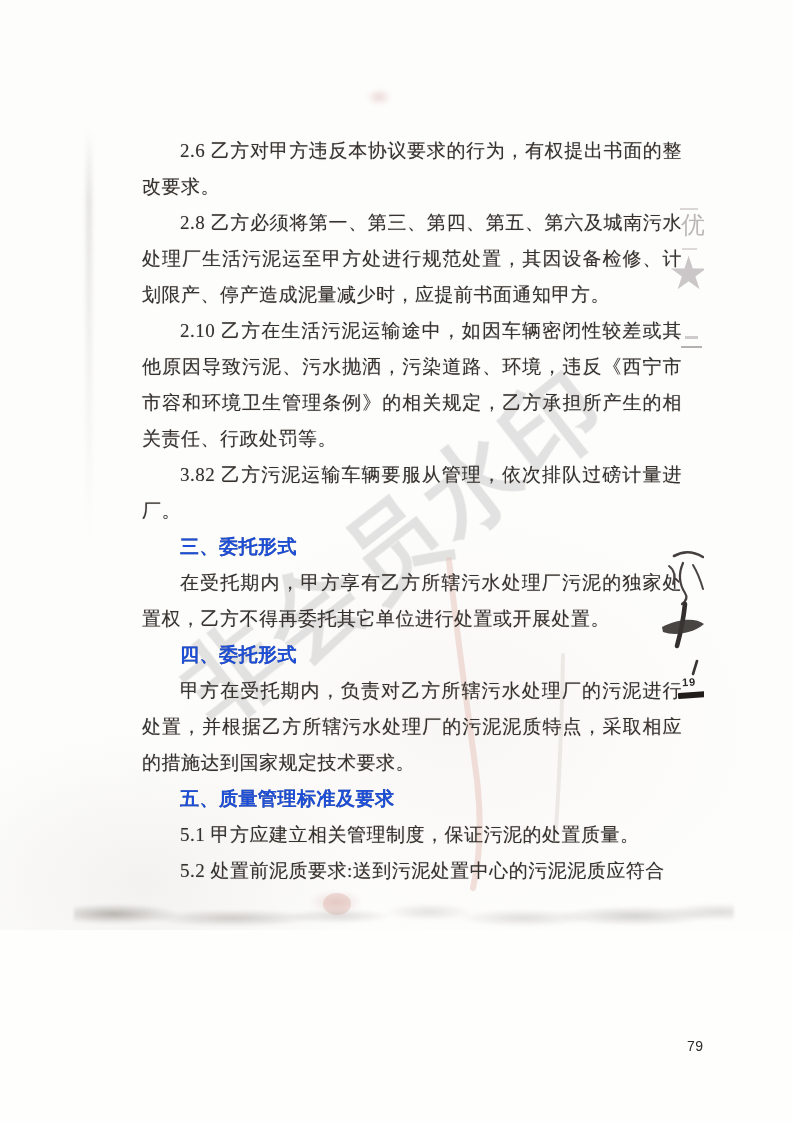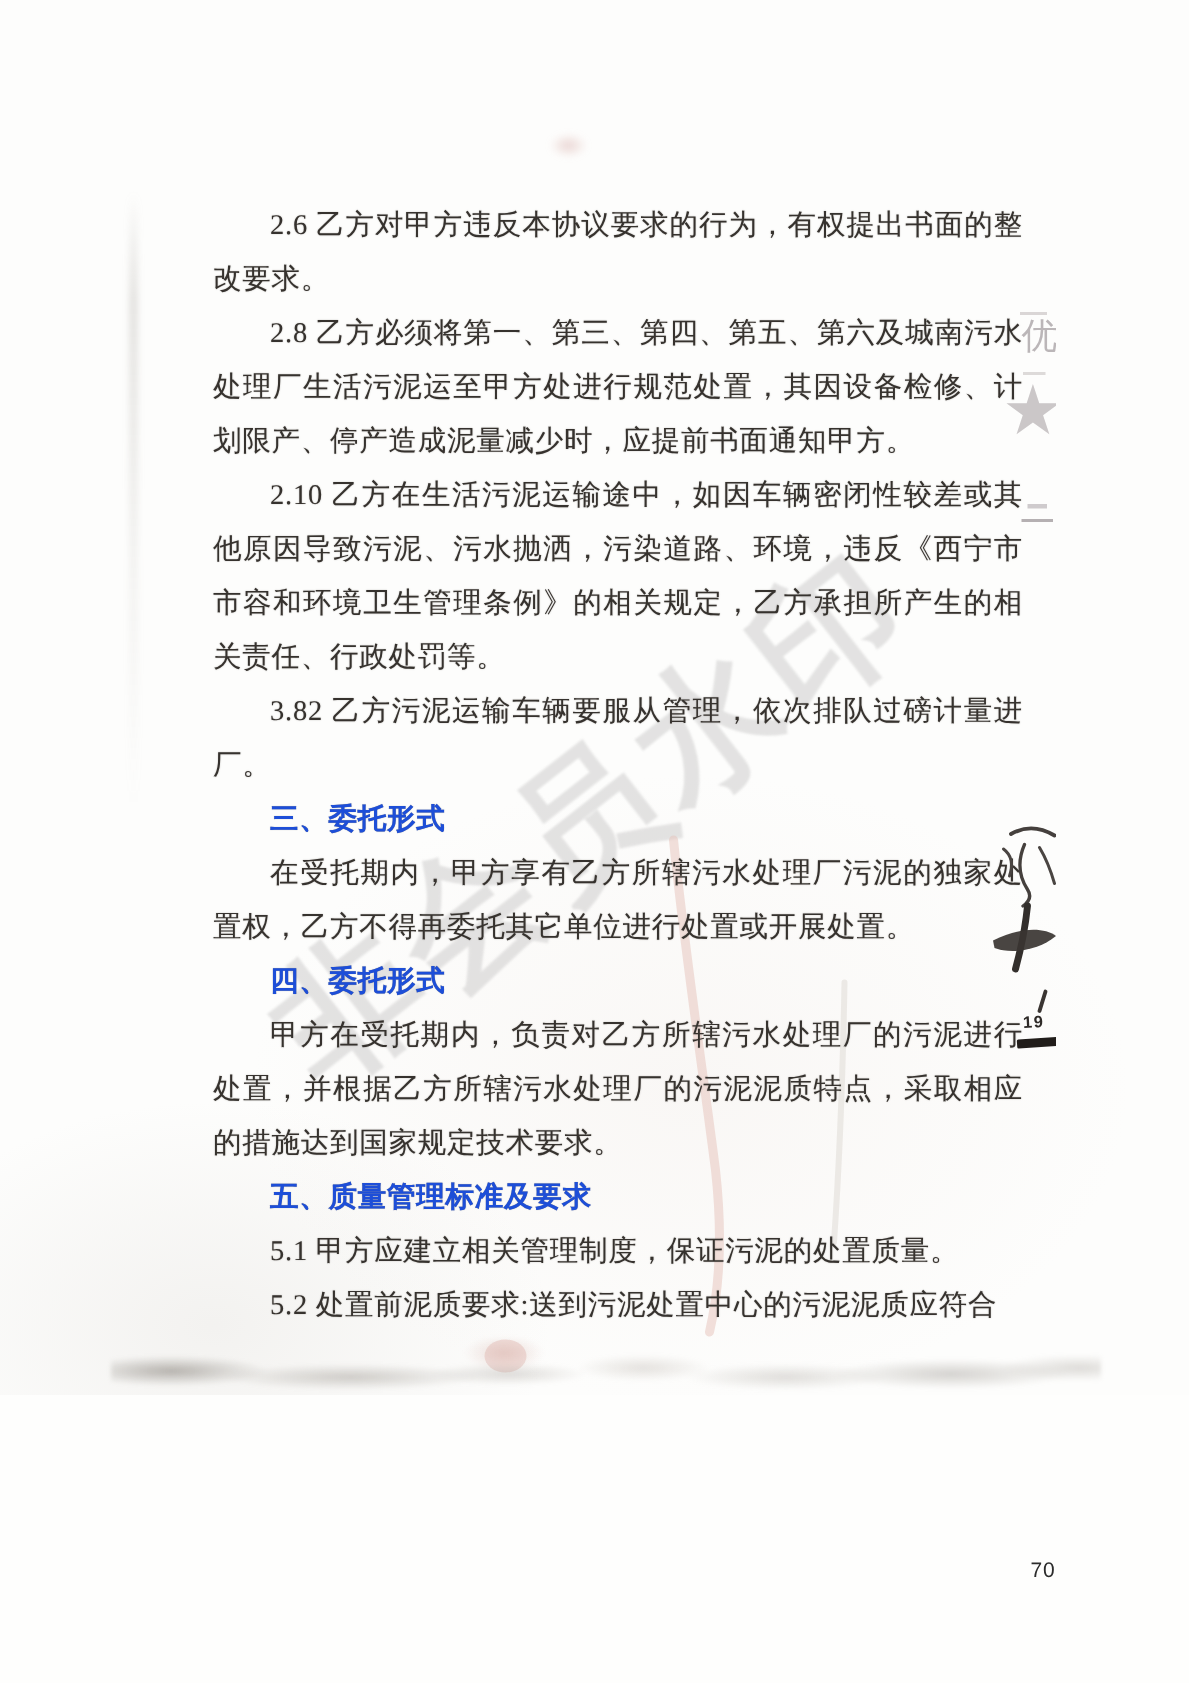--- a/index.html
+++ b/index.html
@@ -188,15 +188,15 @@
       <path d="M31 17 Q37 27 41 41" fill="none" stroke="#4a4542" stroke-width="2" stroke-linecap="round"></path>
       <path d="M23 56 Q21 76 15 98" fill="none" stroke="#332f2c" stroke-width="4.6" stroke-linecap="round"></path>
       <path d="M0 79 C18 70 34 70 42 76 C30 86 12 88 1 84 Z" fill="#3a3532" opacity="0.92"></path>
       <path d="M35 113 L31 126" fill="none" stroke="#3a3532" stroke-width="2.6" stroke-linecap="round"></path>
     </svg>
 
     <div class="ink-number">19</div>
     <div class="ink-bar"></div>
   </div>
 
-  <div class="page-number">70</div>
+  <div class="page-number">79</div>
 
 </div>
 
 </body></html>

